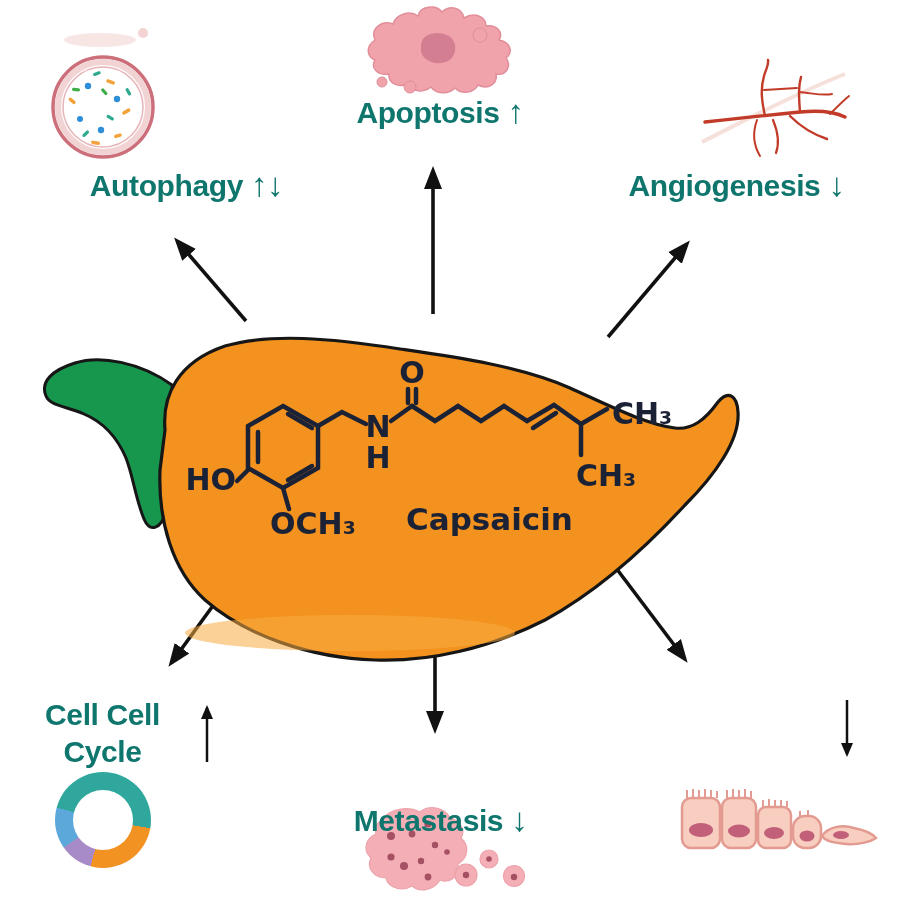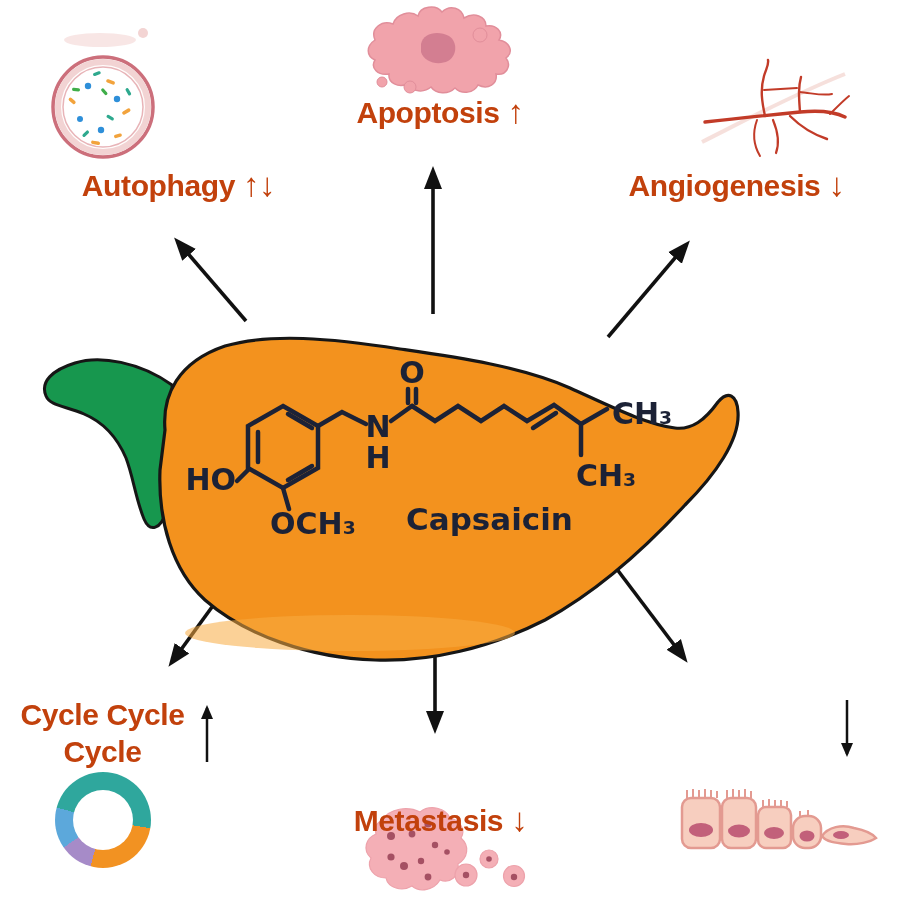--- a/index.html
+++ b/index.html
@@ -1,19 +1,19 @@
 <!DOCTYPE html>
 <html><head>
 <meta charset="utf-8">
 <style>
   html,body{margin:0;padding:0;background:#fff;}
   #canvas{position:relative;width:900px;height:910px;background:#ffffff;overflow:hidden;
           font-family:"Liberation Sans","DejaVu Sans",sans-serif;}
   .abs{position:absolute;}
-  .lbl{position:absolute;font-weight:bold;font-size:30px;color:#c2410c;text-align:center;
+  .lbl{position:absolute;font-weight:bold;font-size:30px;color:#0f766e;text-align:center;
        line-height:37px;letter-spacing:-0.4px;white-space:nowrap;}
   .lbl-row{display:flex;justify-content:center;align-items:center;gap:8px;}
   .dir{font-weight:400;font-size:33px;position:relative;top:-1px;}
   .donut{position:absolute;left:55px;top:772px;width:96px;height:96px;border-radius:50%;
          background:conic-gradient(from -75deg,#2FA79D 0deg 175deg,#F29222 175deg 270deg,
                     #A68BC8 270deg 310deg,#5CA8DB 310deg 360deg);}
   .donut .hole{position:absolute;inset:18px;border-radius:50%;background:#fff;}
   svg{display:block;}
 </style>
 </head>
@@ -190,37 +190,37 @@
     </g>
     <g fill="#C2607A">
       <ellipse cx="701" cy="830" rx="12" ry="7"></ellipse>
       <ellipse cx="739" cy="831" rx="11" ry="6.5"></ellipse>
       <ellipse cx="774" cy="833" rx="10" ry="6"></ellipse>
       <ellipse cx="807" cy="836" rx="7.5" ry="5.5"></ellipse>
       <ellipse cx="841" cy="835" rx="8" ry="4"></ellipse>
     </g>
   </svg>
 
-  <div class="lbl lbl-row" style="left:8px;top:167px;width:245px;padding-left:48px;">
+  <div class="lbl lbl-row" style="left:16px;top:167px;width:245px;padding-left:48px;">
     <span>Autophagy</span>
     <span class="dir">↑↓</span>
   </div>
 
   <div class="lbl lbl-row" style="left:325px;top:94px;width:230px;">
     <span>Apoptosis</span>
     <span class="dir">↑</span>
   </div>
 
   <div class="lbl lbl-row" style="left:603px;top:167px;width:267px;">
     <span>Angiogenesis</span>
     <span class="dir">↓</span>
   </div>
 
   <div class="lbl" style="left:10px;top:696px;width:185px;">
-    <div>Cycle Cycle</div>
+    <div>Cell Cell</div>
     <div>Cycle</div>
   </div>
 
   <div class="lbl lbl-row" style="left:318px;top:802px;width:245px;">
     <span>Metastasis</span>
     <span class="dir">↓</span>
   </div>
 
   <div class="lbl" style="left:668px;top:692px;width:172px;">
   </div>

